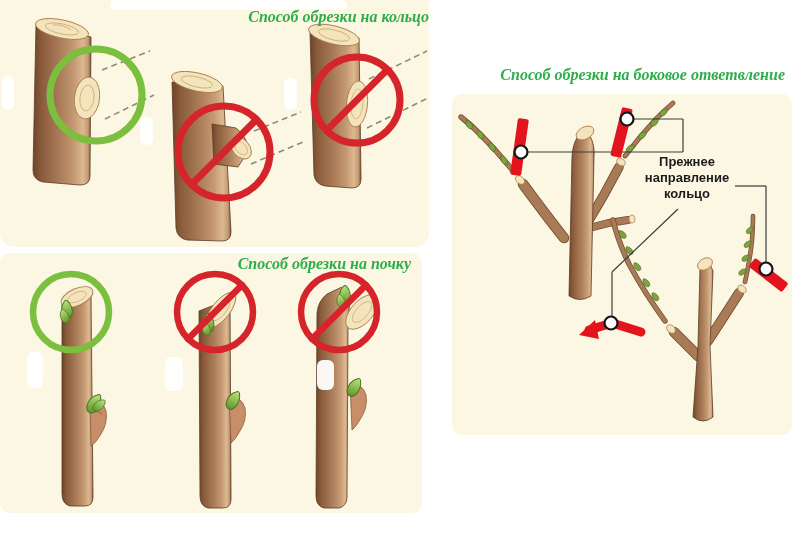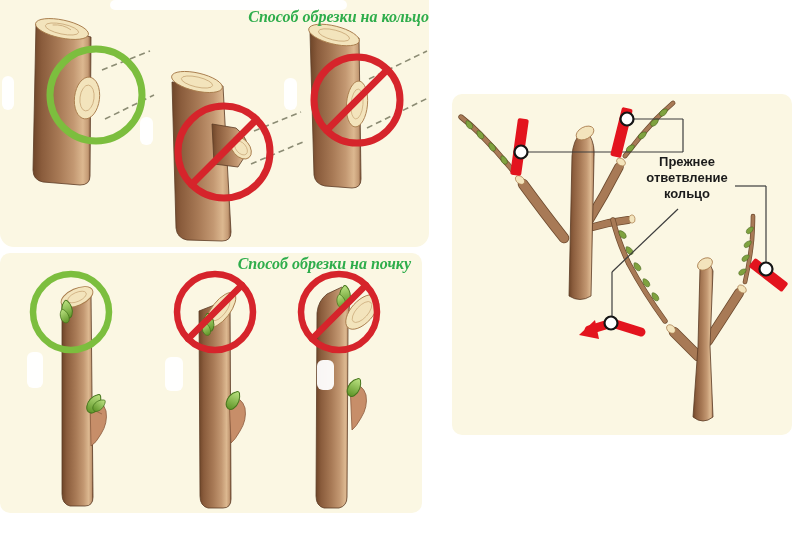--- a/index.html
+++ b/index.html
@@ -255,21 +255,22 @@
 
       <g fill="#ffffff" stroke="#151515" stroke-width="2.2">
         <circle cx="69" cy="58" r="6.5"></circle>
         <circle cx="175" cy="25" r="6.5"></circle>
         <circle cx="314" cy="175" r="6.5"></circle>
         <circle cx="159" cy="229" r="6.5"></circle>
       </g>
     </svg>
     <div id="growth-label">
       <div>Прежнее</div>
-      <div>ответвление</div>
+      <div>направление</div>
       <div>кольцо</div>
     </div>
   </div>
 
   <div class="ptitle" id="title-ring">Способ обрезки на кольцо</div>
   <div class="ptitle" id="title-bud">Способ обрезки на почку</div>
+  <div class="ptitle" id="title-side">Способ обрезки на боковое ответвление</div>
 
 </div>
 
 </body></html>

